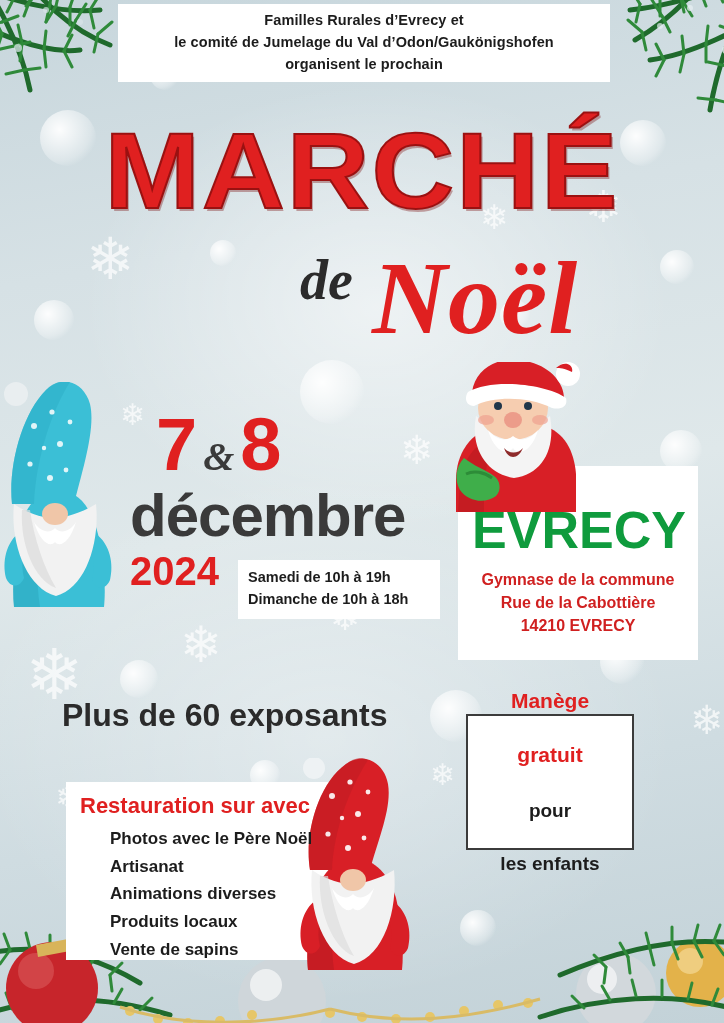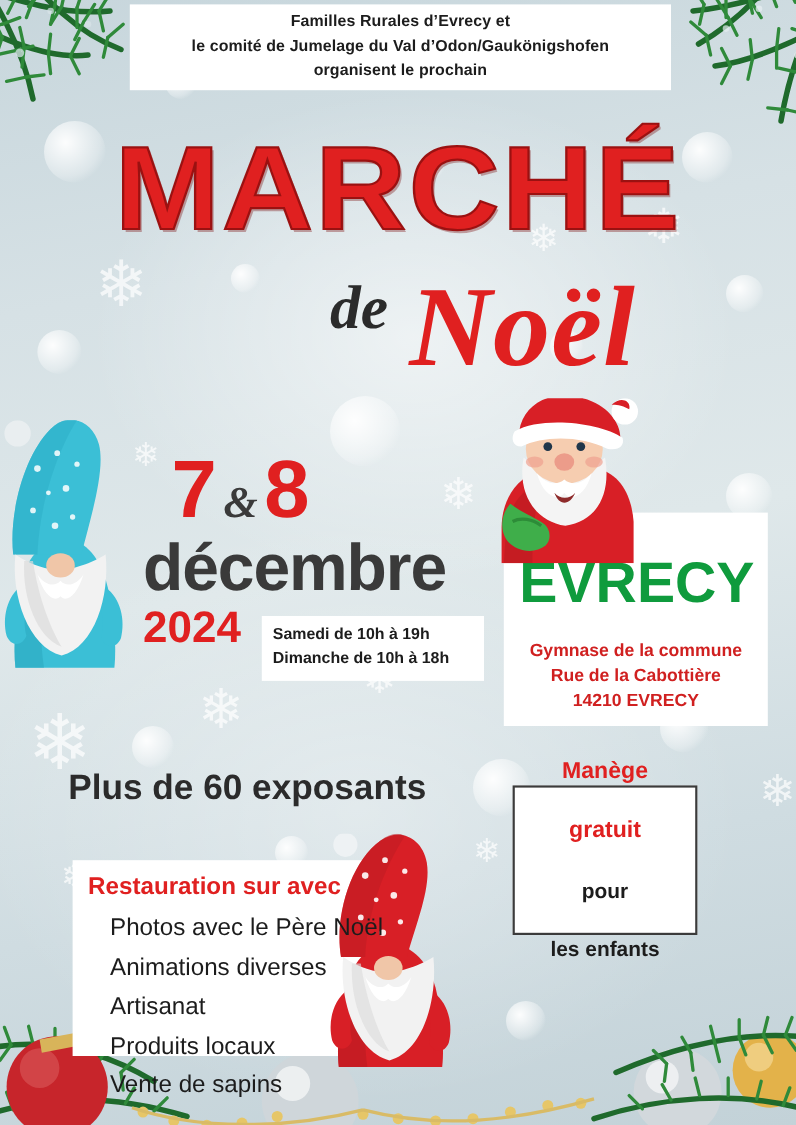--- a/index.html
+++ b/index.html
@@ -189,21 +189,20 @@
     letter-spacing: 0px;
     z-index: 7;
   }
   .evrecy-addr {
     position: absolute;
     left: 458px;
     top: 568px;
     width: 240px;
     text-align: center;
     z-index: 7;
-    margin-top: 12px;
   }
   .evrecy-addr div {
     font-size: 16px;
     font-weight: bold;
     color: #d02020;
     line-height: 1.45;
   }
 
   
   .exposants {
@@ -235,24 +234,25 @@
     color: #e02020;
     z-index: 7;
   }
   .resto-list {
     position: absolute;
     left: 100px;
     top: 825px;
     z-index: 7;
   }
   .resto-list div {
-    font-size: 22px;
-    font-weight: normal;
+    font-size: 17px;
+    font-weight: bold;
     color: #1c1c1c;
     line-height: 1.63;
+    margin-left: 10px;
   }
 
   
   .manege-box {
     position: absolute;
     left: 466px;
     top: 714px;
     width: 164px;
     height: 132px;
     background: #ffffff;
@@ -487,22 +487,22 @@
     <div>Rue de la Cabottière</div>
     <div>14210 EVRECY</div>
   </div>
 
   <div class="exposants">Plus de 60 exposants</div>
 
   <div class="resto-box"></div>
   <div class="resto-title">Restauration sur avec</div>
   <div class="resto-list">
     <div>Photos avec le Père Noël</div>
+    <div>Artisanat</div>
     <div>Animations diverses</div>
-    <div>Artisanat</div>
     <div>Produits locaux</div>
     <div>Vente de sapins</div>
   </div>
 
   <div class="gnome" style="left:290px;top:758px;width:130px;height:215px;">
     <svg width="130" height="215" viewBox="0 0 130 215">
 
       <path d="M24,140 C18,168 16,196 18,212 L112,212 C114,194 112,166 106,140 C98,112 80,100 64,100 C48,100 32,112 24,140 Z" fill="#d81f26"></path>
       <path d="M24,140 C18,168 16,196 18,212 L44,212 C40,186 42,156 50,132 Z" fill="#b4191f" opacity="0.5"></path>
 

